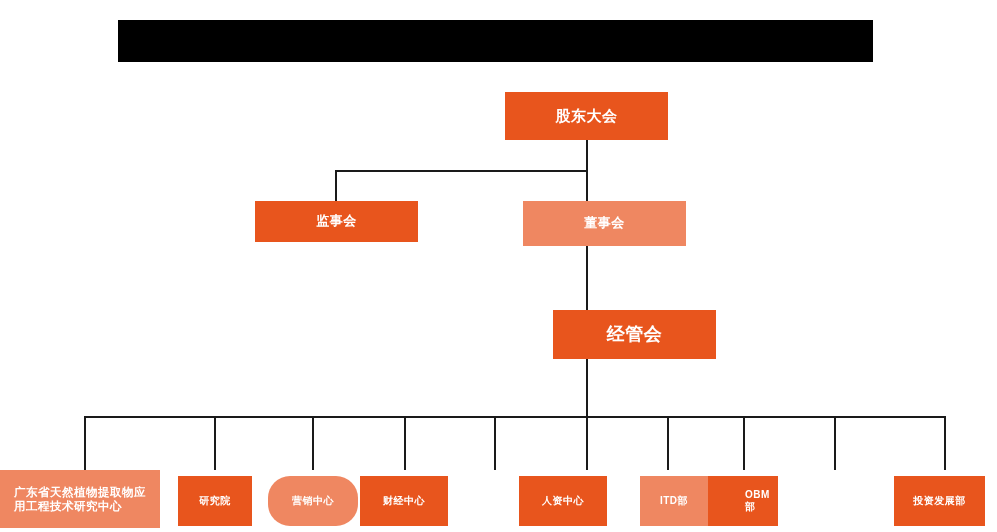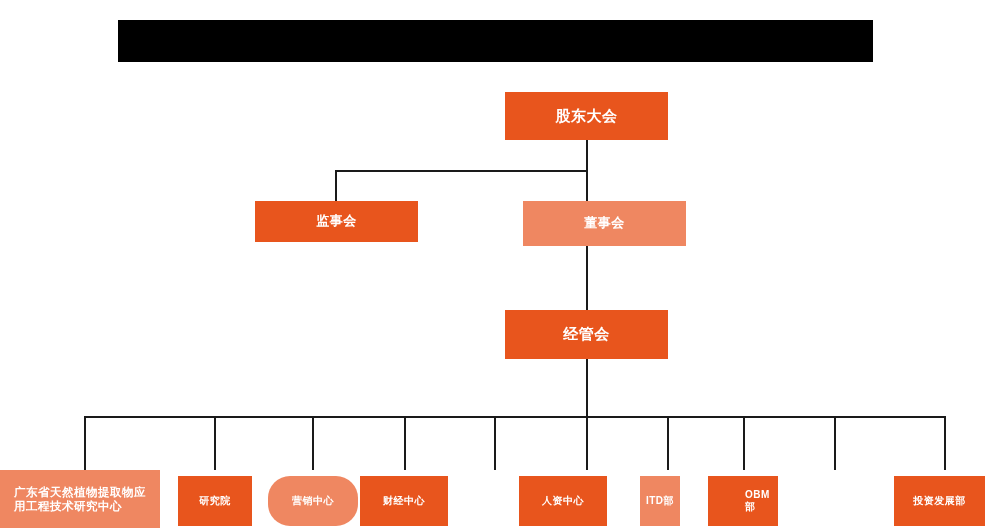--- a/index.html
+++ b/index.html
@@ -46,21 +46,21 @@
     font-weight: bold;
     line-height: 1.25;
     letter-spacing: 0.5px;
     user-select: none;
   }
   .node.fill-dark  { background: #e8551d; }
   .node.fill-light { background: #ef8761; }
 
   .node.lvl1 { font-size: 15px; }
   .node.lvl2 { font-size: 13px; }
-  .node.lvl3 { font-size: 15px; }
+  .node.lvl3 { font-size: 18px; margin-left: 48px; }
   .node.leaf { font-size: 10px; }
   .node.leaf.small-text { font-size: 11.5px; padding: 0 6px; }
 </style>
 </head>
 <body>
 
 <div id="chart-canvas">
 
   <div class="redaction-bar"></div>
 
@@ -106,20 +106,20 @@
 
   <div class="node leaf fill-dark" style="left:178px; top:476px; width:74px; height:50px;">研究院</div>
 
   <div class="node leaf fill-light" style="left:268px; top:476px; width:90px; height:50px;border-radius:22px;">营销中心</div>
 
   <div class="node leaf fill-dark" style="left:360px; top:476px; width:88px; height:50px;">财经中心</div>
 
 
   <div class="node leaf fill-dark" style="left:519px; top:476px; width:88px; height:50px;">人资中心</div>
 
-  <div class="node leaf fill-light" style="left:640px; top:476px; width:40px; height:50px;">ITD部</div>
+  <div class="node leaf fill-light" style="left:640px; top:476px; width:68px; height:50px;">ITD部</div>
 
   <div class="node leaf fill-dark" style="left:708px; top:476px; width:70px; height:50px;padding-left:37px;">OBM部</div>
 
 
   <div class="node leaf fill-dark" style="left:894px; top:476px; width:91px; height:50px;">投资发展部</div>
 
 </div>
 
 </body></html>

